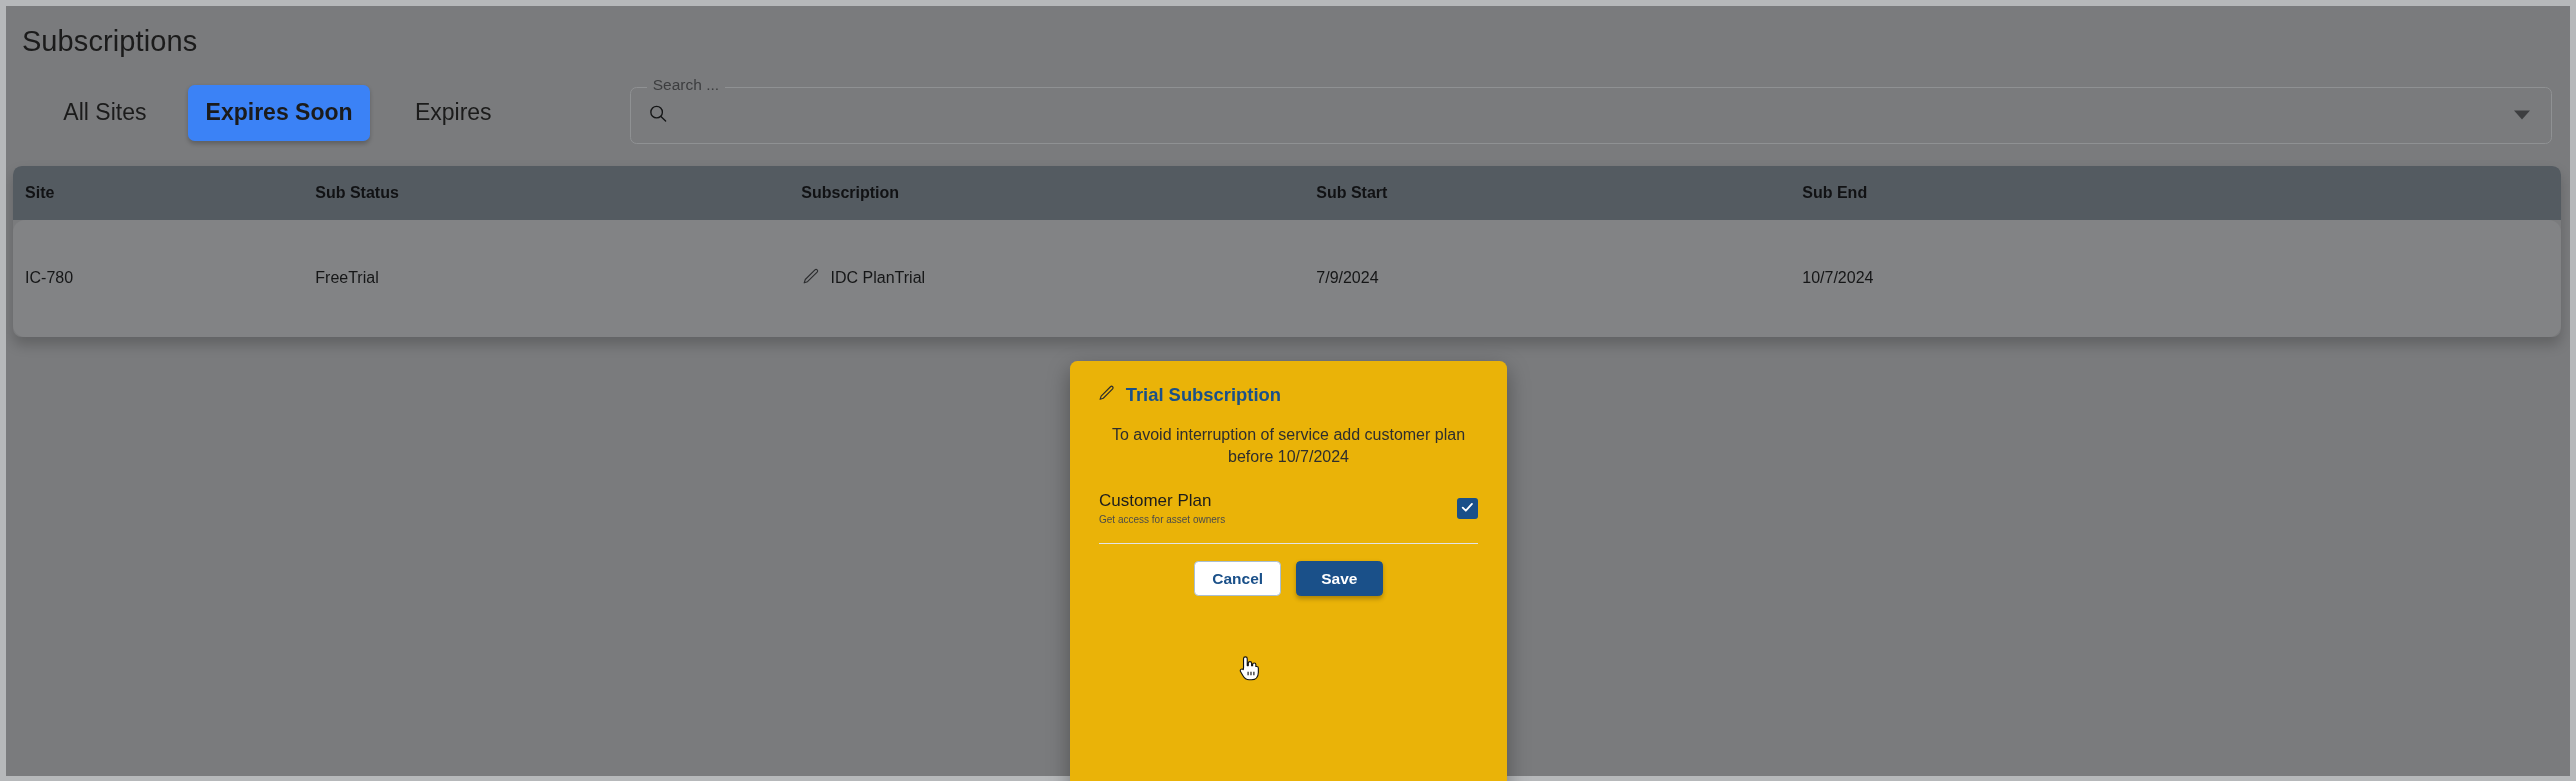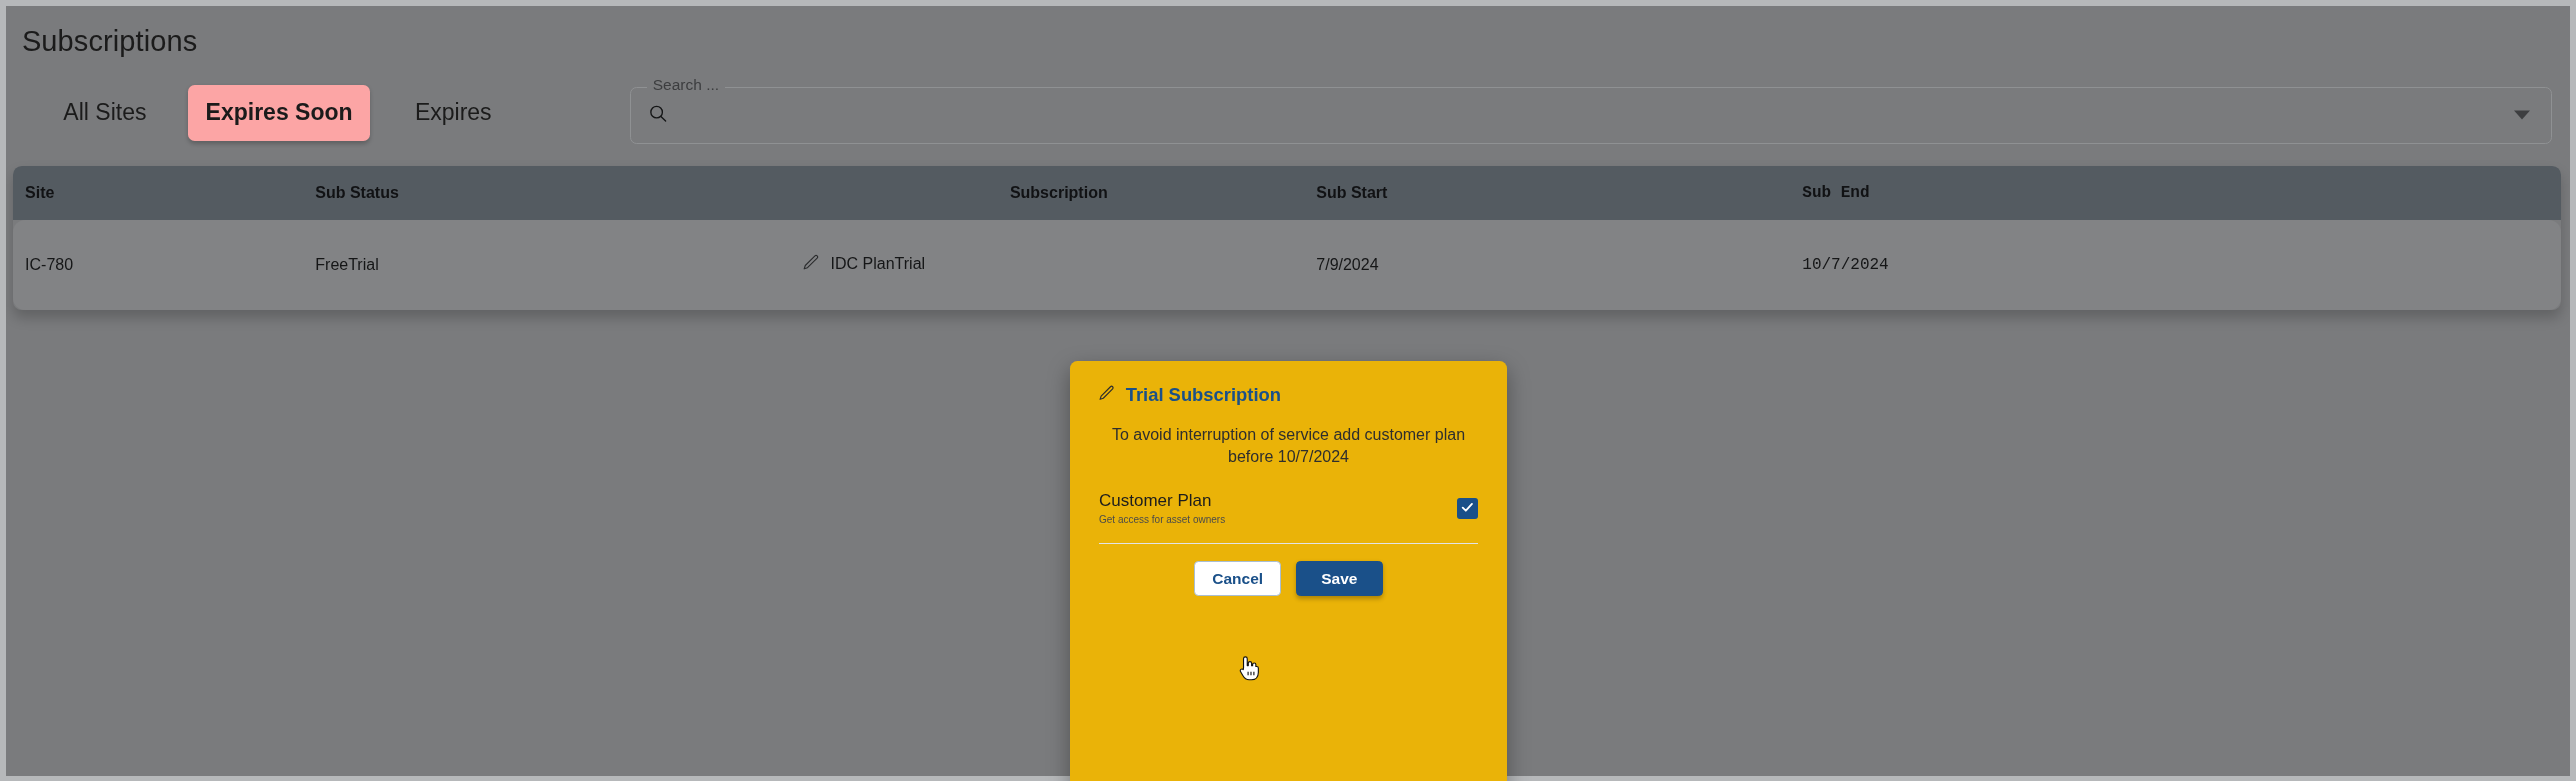--- a/index.html
+++ b/index.html
@@ -55,21 +55,21 @@
     align-items: center;
     justify-content: center;
     font-size: 23px;
     color: #1b1b1b;
     border-radius: 6.6px;
     padding: 0 17.7px;
     white-space: nowrap;
     cursor: pointer;
   }
   .tab.active {
-    background: #fca5a5;
+    background: #3b82f6;
     font-weight: 700;
     box-shadow: 0 2.2px 4.4px rgba(0,0,0,.22);
   }
 
   
   #search-field {
     position: absolute;
     left: 624px;
     top: 81px;
     width: 1922px;
@@ -144,36 +144,36 @@
   }
   #table-head .th {
     font-size: 16px;
     font-weight: 700;
     color: #111214;
     white-space: nowrap;
   }
   .tbody-row {
     display: flex;
     align-items: center;
-    height: 90px;
+    height: 117px;
     background: #828385;
     border-radius: 12px;
   }
   .tbody-row .td {
     font-size: 16px;
     color: #151617;
     white-space: nowrap;
   }
 
   
   .col-site        { width: 302px; padding-left: 11.8px; }
   .col-substatus   { width: 486px; }
-  .col-subscription{ width: 515px; text-align: center; }
+  .col-subscription{ width: 515px; }
   .col-substart    { width: 486px; }
-  .col-subend      { width: 515px; font-family: Liberation Mono, monospace; }
+  .col-subend      { width: 515px; }
 
   .plan-cell { display: flex; align-items: center; gap: 10.3px; }
   .plan-lines { display: flex; flex-direction: row; line-height: 1.18; }
 
   
   #modal-dialog {
     position: absolute;
     left: 1070px;
     top: 361px;
     width: 437px;

